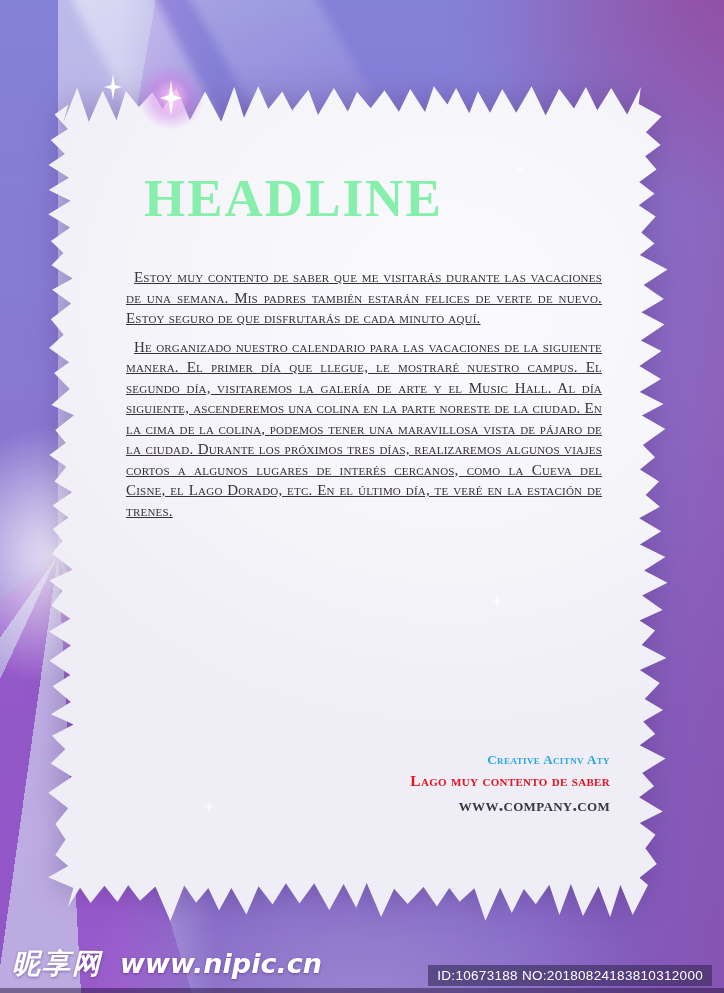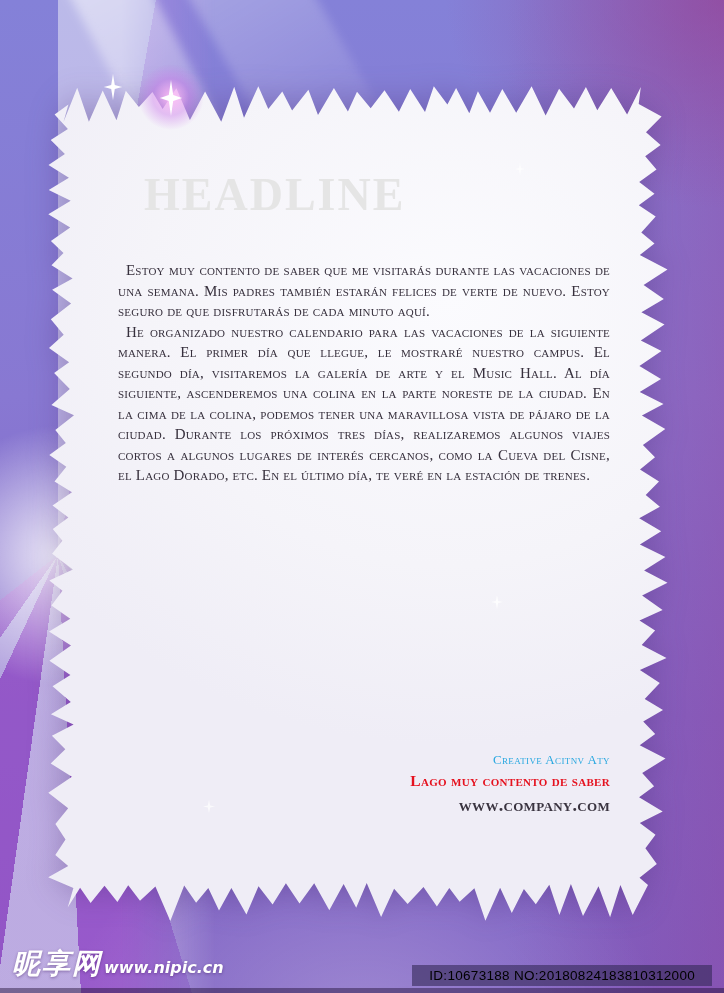--- a/index.html
+++ b/index.html
@@ -46,44 +46,44 @@
     background:radial-gradient(ellipse 55% 28% at 50% 103%, rgba(255,255,255,.25), rgba(255,255,255,0) 75%);}
 
   
   .paper-wrap{position:absolute;inset:0;filter:drop-shadow(0 0 14px rgba(70,40,110,.30));}
   .paper{position:absolute;inset:0;
     background:radial-gradient(ellipse 70% 45% at 62% 30%, #fbfbfe 0%, #f5f4f9 60%, #efedf6 100%);}
 
   
   .content{position:absolute;left:118px;top:0;width:492px;height:993px;z-index:4;}
   h1.headline{margin:172px 0 0 26px;font-family:"Liberation Serif",serif;
-    font-weight:700;font-size:46px;line-height:1;color:#e5e5e5;letter-spacing:2px;}
+    font-weight:700;font-size:53px;line-height:1;color:#86efac;letter-spacing:2px;}
   .body-text{margin-top:42px;color:#37303d;font-size:15px;line-height:20.5px;
     letter-spacing:.2px;}
-  .body-text p{margin:0;text-indent:8px;text-align:justify;font-variant:small-caps;}
+  .body-text p{margin:8px;text-indent:8px;text-align:justify;font-variant:small-caps;text-decoration:underline;}
   .footer{position:absolute;right:0;top:752px;text-align:right;font-variant:small-caps;}
-  .f-blue{font-weight:400;font-size:13px;letter-spacing:.4px;color:#29a8e0;}
+  .f-blue{font-weight:700;font-size:13px;letter-spacing:.4px;color:#29a8e0;}
   .f-red{font-weight:700;font-size:15.5px;letter-spacing:.3px;color:#e5121f;margin-top:4px;}
   .f-web{font-weight:700;font-size:18px;letter-spacing:.3px;color:#3a3440;margin-top:5px;}
 
   
   .sparkle{position:absolute;z-index:5;background:#fff;
     clip-path:polygon(50% 0,60% 42%,100% 50%,60% 58%,50% 100%,40% 58%,0 50%,40% 42%);
     box-shadow:0 0 6px 1px rgba(255,255,255,.8);}
   .flare{position:absolute;z-index:4;border-radius:50%;
     background:radial-gradient(closest-side, rgba(255,190,245,.95), rgba(205,125,235,.45) 55%, rgba(205,125,235,0));}
 
   
   .wm-left{position:absolute;left:12px;bottom:10px;z-index:6;display:flex;
-    align-items:baseline;gap:2px;color:#fff;font-style:italic;font-weight:bold;
+    align-items:baseline;gap:18px;color:#fff;font-style:italic;font-weight:bold;
     font-family:"DejaVu Sans",sans-serif;text-shadow:0 1px 3px rgba(60,20,90,.45);}
   .wm-name{font-size:28px;letter-spacing:2px;}
-  .wm-url{font-size:16px;}
+  .wm-url{font-size:27px;}
   .wm-id{position:absolute;right:12px;bottom:7px;z-index:6;
-    background:rgba(52,40,86,.60);color:#000000;padding:3px 17px;
+    background:rgba(52,40,86,.60);color:#ffffff;padding:3px 9px;
     font-family:"Liberation Sans",sans-serif;font-size:13.5px;letter-spacing:.3px;}
   .wm-strip{position:absolute;left:0;bottom:0;width:100%;height:5px;z-index:6;
     background:rgba(30,14,52,.45);}
 </style>
 </head>
 <body>
 
 <div class="canvas">
 
   <div class="bg-base"></div>

